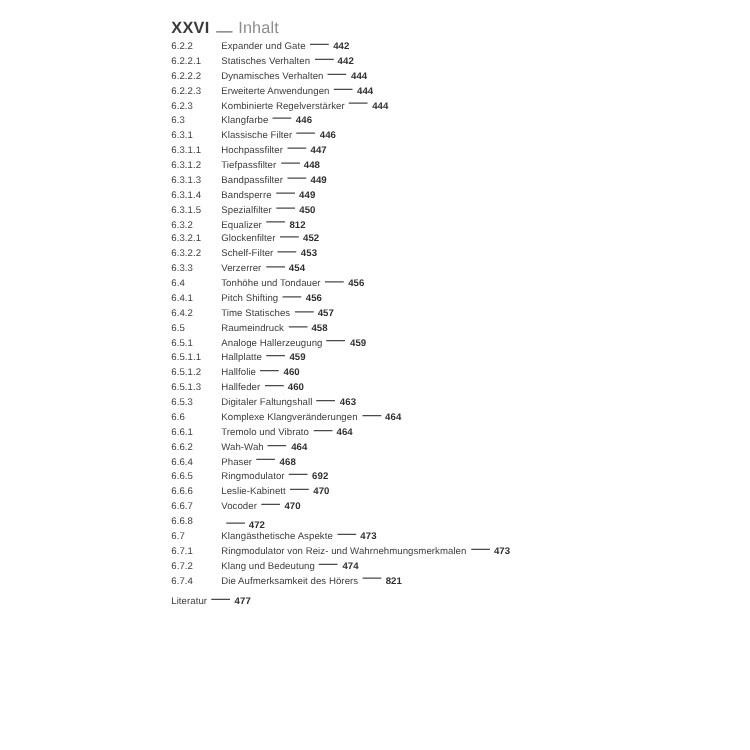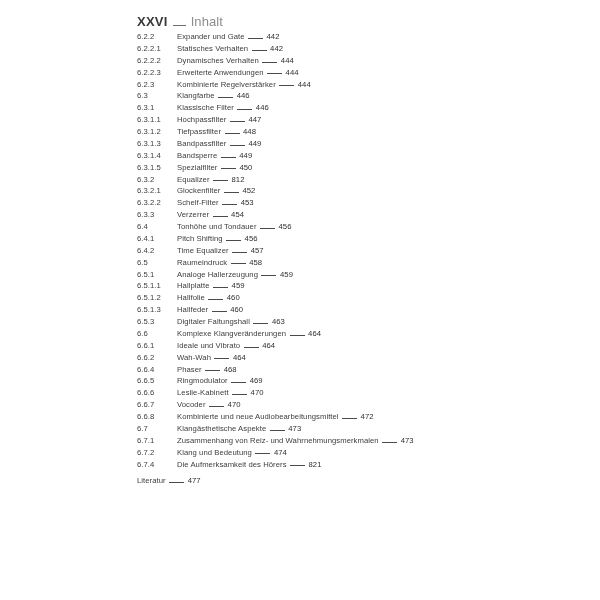--- a/index.html
+++ b/index.html
@@ -66,39 +66,39 @@
   }
   .toc-num {
     flex: 0 0 40px;
     font-size: 7.7px;
     color: #3d3d3d;
     letter-spacing: 0.05px;
   }
   .toc-body {
     flex: 0 1 auto;
     display: flex;
-    align-items: flex-end;
+    align-items: center;
     white-space: nowrap;
   }
   .toc-title {
     font-size: 7.7px;
     color: #3d3d3d;
     letter-spacing: 0.05px;
   }
   .toc-rule {
     display: inline-block;
     width: 15px;
     height: 1px;
     background: #4a4a4a;
     margin: 0 3.5px 2.2px 3.5px;
     flex: 0 0 auto;
   }
   .toc-page {
     font-size: 7.7px;
-    font-weight: normal;
+    font-weight: bold;
     color: #2f2f2f;
     letter-spacing: 0.05px;
   }
 
   
   .toc-row.unnumbered .toc-num {
     flex: 0 0 0px;
   }
   .toc-row.unnumbered {
     margin-top: 4.5px;
@@ -256,21 +256,21 @@
         <span class="toc-num">6.4.1</span>
         <span class="toc-body">
           <span class="toc-title">Pitch Shifting</span>
           <span class="toc-rule"></span>
           <span class="toc-page">456</span>
         </span>
       </div>
       <div class="toc-row">
         <span class="toc-num">6.4.2</span>
         <span class="toc-body">
-          <span class="toc-title">Time Equalizer</span>
+          <span class="toc-title">Time Statisches</span>
           <span class="toc-rule"></span>
           <span class="toc-page">457</span>
         </span>
       </div>
       <div class="toc-row">
         <span class="toc-num">6.5</span>
         <span class="toc-body">
           <span class="toc-title">Raumeindruck</span>
           <span class="toc-rule"></span>
           <span class="toc-page">458</span>
@@ -320,21 +320,21 @@
         <span class="toc-num">6.6</span>
         <span class="toc-body">
           <span class="toc-title">Komplexe Klangveränderungen</span>
           <span class="toc-rule"></span>
           <span class="toc-page">464</span>
         </span>
       </div>
       <div class="toc-row">
         <span class="toc-num">6.6.1</span>
         <span class="toc-body">
-          <span class="toc-title">Ideale und Vibrato</span>
+          <span class="toc-title">Tremolo und Vibrato</span>
           <span class="toc-rule"></span>
           <span class="toc-page">464</span>
         </span>
       </div>
       <div class="toc-row">
         <span class="toc-num">6.6.2</span>
         <span class="toc-body">
           <span class="toc-title">Wah-Wah</span>
           <span class="toc-rule"></span>
           <span class="toc-page">464</span>
@@ -346,21 +346,21 @@
           <span class="toc-title">Phaser</span>
           <span class="toc-rule"></span>
           <span class="toc-page">468</span>
         </span>
       </div>
       <div class="toc-row">
         <span class="toc-num">6.6.5</span>
         <span class="toc-body">
           <span class="toc-title">Ringmodulator</span>
           <span class="toc-rule"></span>
-          <span class="toc-page">469</span>
+          <span class="toc-page">692</span>
         </span>
       </div>
       <div class="toc-row">
         <span class="toc-num">6.6.6</span>
         <span class="toc-body">
           <span class="toc-title">Leslie-Kabinett</span>
           <span class="toc-rule"></span>
           <span class="toc-page">470</span>
         </span>
       </div>
@@ -368,37 +368,36 @@
         <span class="toc-num">6.6.7</span>
         <span class="toc-body">
           <span class="toc-title">Vocoder</span>
           <span class="toc-rule"></span>
           <span class="toc-page">470</span>
         </span>
       </div>
       <div class="toc-row">
         <span class="toc-num">6.6.8</span>
         <span class="toc-body">
-          <span class="toc-title">Kombinierte und neue Audiobearbeitungsmittel</span>
           <span class="toc-rule"></span>
           <span class="toc-page">472</span>
         </span>
       </div>
       <div class="toc-row">
         <span class="toc-num">6.7</span>
         <span class="toc-body">
           <span class="toc-title">Klangästhetische Aspekte</span>
           <span class="toc-rule"></span>
           <span class="toc-page">473</span>
         </span>
       </div>
       <div class="toc-row">
         <span class="toc-num">6.7.1</span>
         <span class="toc-body">
-          <span class="toc-title">Zusammenhang von Reiz- und Wahrnehmungsmerkmalen</span>
+          <span class="toc-title">Ringmodulator von Reiz- und Wahrnehmungsmerkmalen</span>
           <span class="toc-rule"></span>
           <span class="toc-page">473</span>
         </span>
       </div>
       <div class="toc-row">
         <span class="toc-num">6.7.2</span>
         <span class="toc-body">
           <span class="toc-title">Klang und Bedeutung</span>
           <span class="toc-rule"></span>
           <span class="toc-page">474</span>

